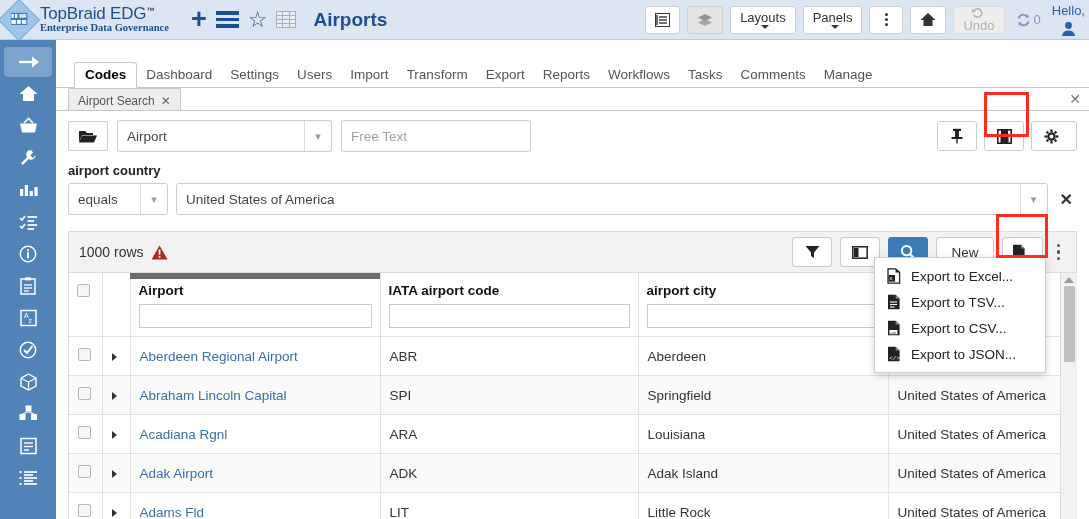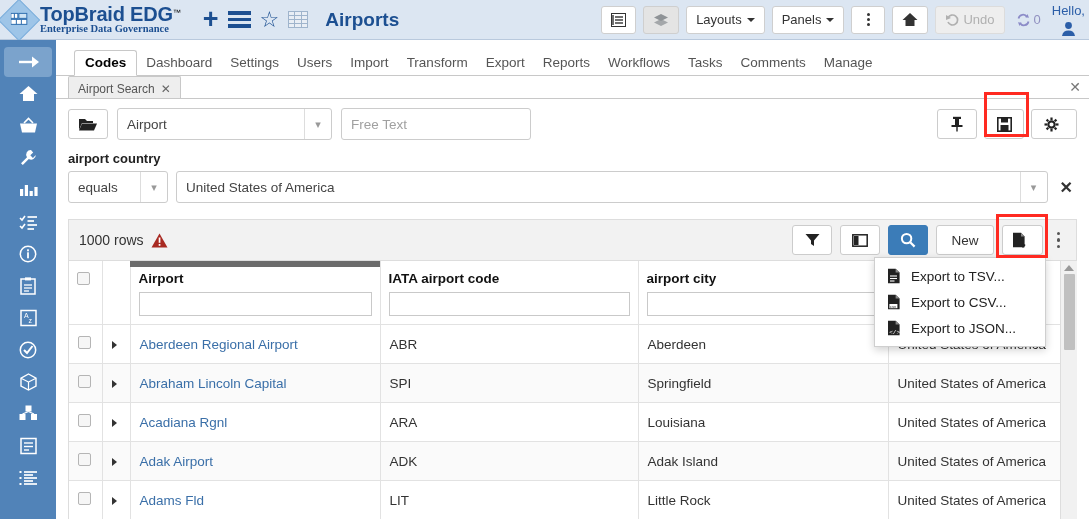--- a/index.html
+++ b/index.html
@@ -20,37 +20,37 @@
     display: flex; align-items: center;
   }
   .logo-wrap { display: flex; align-items: center; padding-left: 4px; }
   .logo-diamond {
     width: 30px; height: 30px; background: #9ec5e8;
     transform: rotate(45deg); display: flex; align-items: center; justify-content: center;
     border: 1px solid #7fb0dc; margin-right: 6px;
   }
   .logo-inner { transform: rotate(-45deg); display: block; }
   .brand { line-height: 1.02; }
-  .brand-1 { color: #1c4f91; font-size: 20px; font-weight: bold; letter-spacing: -.2px; }
+  .brand-1 { color: #1c4f91; font-size: 17px; font-weight: normal; letter-spacing: -.2px; }
   .brand-tm { font-size: 8px; vertical-align: super; }
   .brand-2 { color: #1c4f91; font-size: 10.5px; font-weight: bold; font-family: "Liberation Serif", serif; }
 
   .hdr-icons { display: flex; align-items: center; gap: 9px; margin-left: 22px; }
   .hdr-plus { color: #1c4f91; font-size: 27px; font-weight: bold; line-height: 1; }
   .hdr-burger { display: flex; flex-direction: column; gap: 3px; }
   .hdr-burger i { display: block; width: 23px; height: 3.5px; background: #1c4f91; }
   .hdr-star { color: #1c4f91; font-size: 22px; line-height: 1; }
   .hdr-grid { width: 20px; height: 17px; }
   .page-title { color: #1c4f91; font-size: 19px; font-weight: bold; margin-left: 8px; }
 
   .topbar-right { margin-left: auto; display: flex; align-items: center; gap: 7px; padding-right: 4px; }
   .tb-btn {
     height: 28px; min-width: 34px; background: #fff; border: 1px solid #cfcfcf;
     border-radius: 3px; display: flex; align-items: center; justify-content: center;
-    font-size: 13px; color: #333; padding: 0 9px; cursor: pointer;
+    font-size: 13px; color: #333; padding: 0 9px; cursor: pointer; flex-direction: column;
   }
   .tb-btn.grey { background: #e4e4e4; }
   .tb-btn.disabled { background: #eeeeee; color: #b0b0b0; border-color: #dcdcdc; }
   .tb-btn .caret { margin-left: 5px; border-top: 4px solid #333; border-left: 4px solid transparent; border-right: 4px solid transparent; display:inline-block; }
   .kebab { display: flex; flex-direction: column; gap: 2px; align-items: center; }
   .kebab i { width: 3px; height: 3px; background: #333; border-radius: 50%; display:block; }
   .refresh-badge { display: flex; align-items: center; gap: 3px; color: #9090c0; font-size: 13px; margin: 0 4px; }
   .hello { color: #2b5ea8; font-size: 13px; display: flex; align-items: center; gap: 3px; flex-direction: column; }
 
   
@@ -62,21 +62,21 @@
   .sb-item {
     width: 44px; height: 31px; display: flex; align-items: center; justify-content: center;
     color: #fff; cursor: pointer; border-radius: 4px;
   }
   .sb-item.active { background: #7ba3cc; width: 48px; height: 30px; }
 
   
   .main { position: absolute; top: 40px; left: 56px; width: 1033px; height: 479px; background: #fff; }
 
   .navtabs {
-    height: 36px; background: #fff; border-bottom: 1px solid #c8c8c8;
+    height: 48px; background: #fff; border-bottom: 1px solid #c8c8c8;
     display: flex; align-items: flex-end; padding-left: 18px; gap: 0;
   }
   .navtab {
     font-size: 13.5px; color: #555; padding: 5px 9px 6px; cursor: pointer; line-height: 1;
   }
   .navtab.active {
     color: #000; font-weight: bold; background: #fff;
     border: 1px solid #c8c8c8; border-bottom: 1px solid #fff;
     border-radius: 3px 3px 0 0; margin-bottom: -1px; padding: 5px 10px 6px;
   }
@@ -593,20 +593,29 @@
       <div class="vscroll">
         <div class="up"></div>
         <div class="thumb"></div>
       </div>
     </div>
   </div>
 
   <div class="dropdown" style="left:874px; top:257px;">
     <div class="dd-item">
       <svg width="14" height="16" viewBox="0 0 14 16">
+        <path d="M1 0.8 H8.6 L12.6 4.4 V15.2 H1 Z" fill="#fff" stroke="#222" stroke-width="1.3"></path>
+        <polygon points="8.6,0.8 12.6,4.4 8.6,4.4" fill="#222"></polygon>
+        <rect x="1.6" y="7" width="6.4" height="6.6" fill="#222"></rect>
+        <text x="2.6" y="12.3" font-size="6" fill="#fff" font-family="Liberation Sans, sans-serif">x</text>
+      </svg>
+      <span>Export to Excel...</span>
+    </div>
+    <div class="dd-item">
+      <svg width="14" height="16" viewBox="0 0 14 16">
         <path d="M1 0.8 H8.6 L12.6 4.4 V15.2 H1 Z" fill="#222"></path>
         <polygon points="8.6,0.8 12.6,4.4 8.6,4.4" fill="#888"></polygon>
         <line x1="3" y1="8" x2="10" y2="8" stroke="#fff" stroke-width="1.1"></line>
         <line x1="3" y1="10.5" x2="10" y2="10.5" stroke="#fff" stroke-width="1.1"></line>
         <line x1="3" y1="13" x2="7.5" y2="13" stroke="#fff" stroke-width="1.1"></line>
       </svg>
       <span>Export to TSV...</span>
     </div>
     <div class="dd-item">
       <svg width="14" height="16" viewBox="0 0 14 16">

